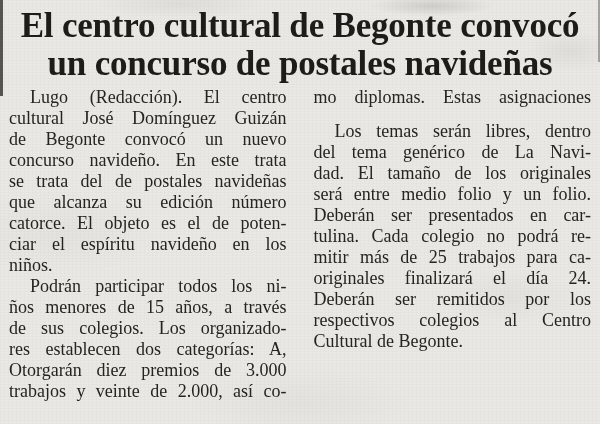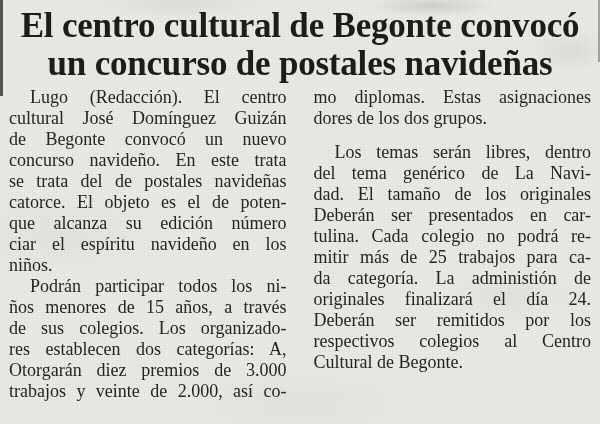--- a/index.html
+++ b/index.html
@@ -82,40 +82,39 @@
     <span class="hl">un concurso de postales navideñas</span>
   </h1>
 
   <div class="body">
     <div class="col">
         <div class="line indent">Lugo (Redacción). El centro</div>
         <div class="line">cultural José Domínguez Guizán</div>
         <div class="line">de Begonte convocó un nuevo</div>
         <div class="line">concurso navideño. En este trata</div>
         <div class="line">se trata del de postales navideñas</div>
+        <div class="line">que alcanza su edición número</div>
         <div class="line">catorce. El objeto es el de poten-</div>
-        <div class="line">que alcanza su edición número</div>
         <div class="line">ciar el espíritu navideño en los</div>
         <div class="line end">niños.</div>
         <div class="line indent">Podrán participar todos los ni-</div>
         <div class="line">ños menores de 15 años, a través</div>
         <div class="line">de sus colegios. Los organizado-</div>
         <div class="line">res establecen dos categorías: A,</div>
         <div class="line">Otorgarán diez premios de 3.000</div>
         <div class="line">trabajos y veinte de 2.000, así co-</div>
       </div>
     <div class="col">
         <div class="line">mo diplomas. Estas asignaciones</div>
-        <div class="line end">dores de los dos grupos.</div>
         <div class="line indent gap">Los temas serán libres, dentro</div>
         <div class="line">del tema genérico de La Navi-</div>
         <div class="line">dad. El tamaño de los originales</div>
+        <div class="line">será entre medio folio y un folio.</div>
         <div class="line">Deberán ser presentados en car-</div>
         <div class="line">tulina. Cada colegio no podrá re-</div>
         <div class="line">mitir más de 25 trabajos para ca-</div>
-        <div class="line">da categoría. La administión de</div>
         <div class="line">originales finalizará el día 24.</div>
         <div class="line">Deberán ser remitidos por los</div>
         <div class="line">respectivos colegios al Centro</div>
         <div class="line end">Cultural de Begonte.</div>
       </div>
   </div>
 </div>
 
 </body></html>

